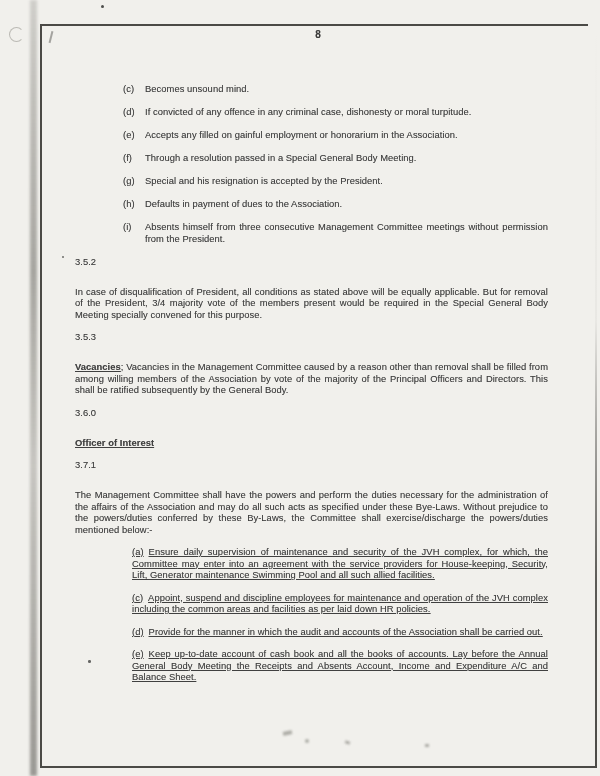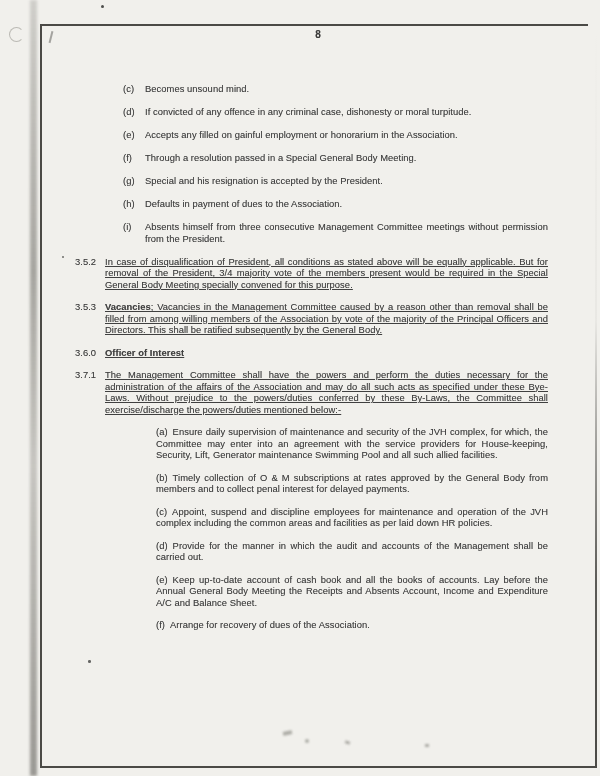--- a/index.html
+++ b/index.html
@@ -63,26 +63,26 @@
   .content {
     position: absolute; left: 75px; top: 83px; width: 473px;
     font-size: 9.4px; line-height: 11.5px;
     text-shadow: 0 0 0.6px rgba(64,64,64,0.45);
     letter-spacing: 0.05px;
   }
   .clause-list { margin-left: 48px; }
   .clause { display: flex; margin-bottom: 11.5px; }
   .clause-label { flex: 0 0 22px; }
   .clause-text { flex: 1; text-align: justify; }
-  .section { display: flex; margin-bottom: 11px; }
+  .section { display: flex; margin-bottom: 11px; flex-direction: column; }
   .section-num { flex: 0 0 30px; }
-  .section-body { flex: 1; text-align: justify; text-decoration: underline; }
+  .section-body { flex: 1; text-align: justify; }
   .heading-text { font-weight: bold; text-decoration: underline; }
   .lead-underline { font-weight: bold; text-decoration: underline; }
-  .duties { margin-left: 81px; }
+  .duties { margin-left: 57px; text-decoration: underline; }
   .duty { text-align: justify; margin-bottom: 11px; }
   .duty-label { margin-right: 5px; }
 </style>
 </head>
 <body>
 
 <div class="scan">
 
   <div class="smudge-left"></div>
   <div class="pencil-c"></div>
@@ -156,30 +156,24 @@
     <div class="section">
       <span class="section-num">3.7.1</span>
       <span class="section-body">The Management Committee shall have the powers and perform the duties necessary for the administration of the affairs of the Association and may do all such acts as specified under these Bye-Laws. Without prejudice to the powers/duties conferred by these By-Laws, the Committee shall exercise/discharge the powers/duties mentioned below:-</span>
     </div>
 
     <div class="duties">
       <div class="duty">
         <span class="duty-label">(a)</span><span>Ensure daily supervision of maintenance and security of the JVH complex, for which, the Committee may enter into an agreement with the service providers for House-keeping, Security, Lift, Generator maintenance Swimming Pool and all such allied facilities.</span>
       </div>
       <div class="duty">
-        <span class="duty-label">(b)</span><span>Timely collection of O &amp; M subscriptions at rates approved by the General Body from members and to collect penal interest for delayed payments.</span>
-      </div>
-      <div class="duty">
         <span class="duty-label">(c)</span><span>Appoint, suspend and discipline employees for maintenance and operation of the JVH complex including the common areas and facilities as per laid down HR policies.</span>
       </div>
       <div class="duty">
-        <span class="duty-label">(d)</span><span>Provide for the manner in which the audit and accounts of the Management shall be carried out.</span>
+        <span class="duty-label">(d)</span><span>Provide for the manner in which the audit and accounts of the Association shall be carried out.</span>
       </div>
       <div class="duty">
         <span class="duty-label">(e)</span><span>Keep up-to-date account of cash book and all the books of accounts. Lay before the Annual General Body Meeting the Receipts and Absents Account, Income and Expenditure A/C and Balance Sheet.</span>
-      </div>
-      <div class="duty">
-        <span class="duty-label">(f)</span><span>Arrange for recovery of dues of the Association.</span>
       </div>
     </div>
 
   </div>
 </div>
 
 </body></html>

